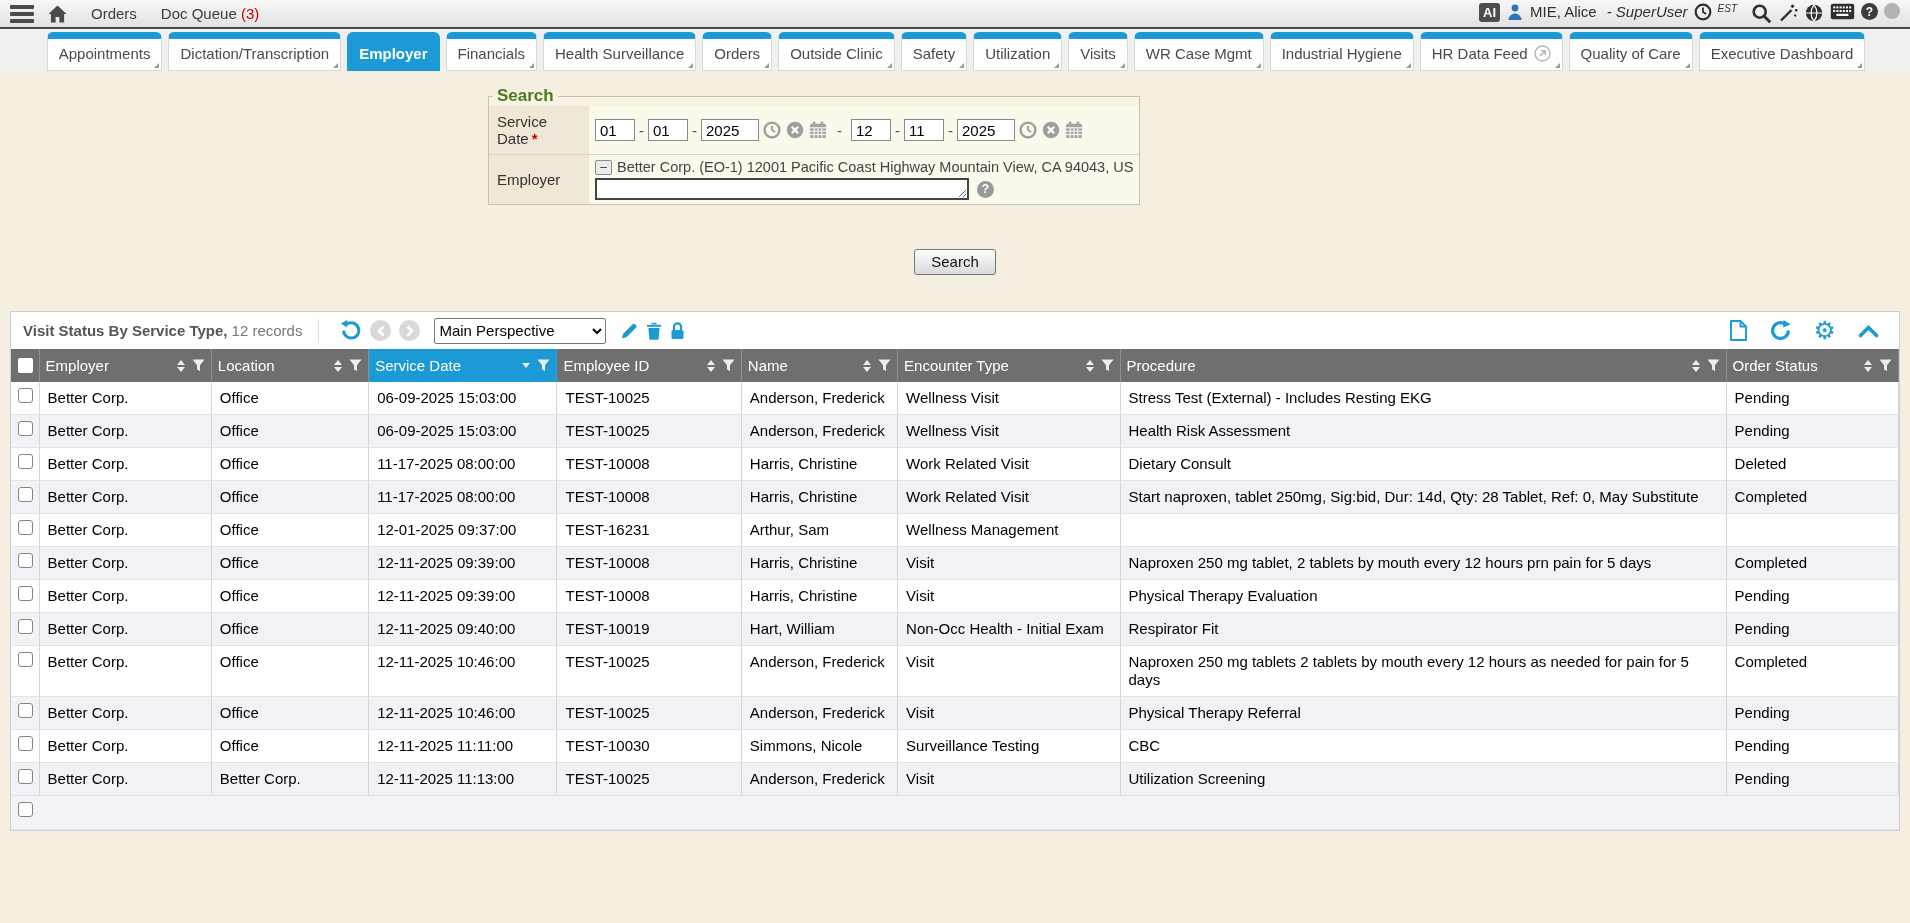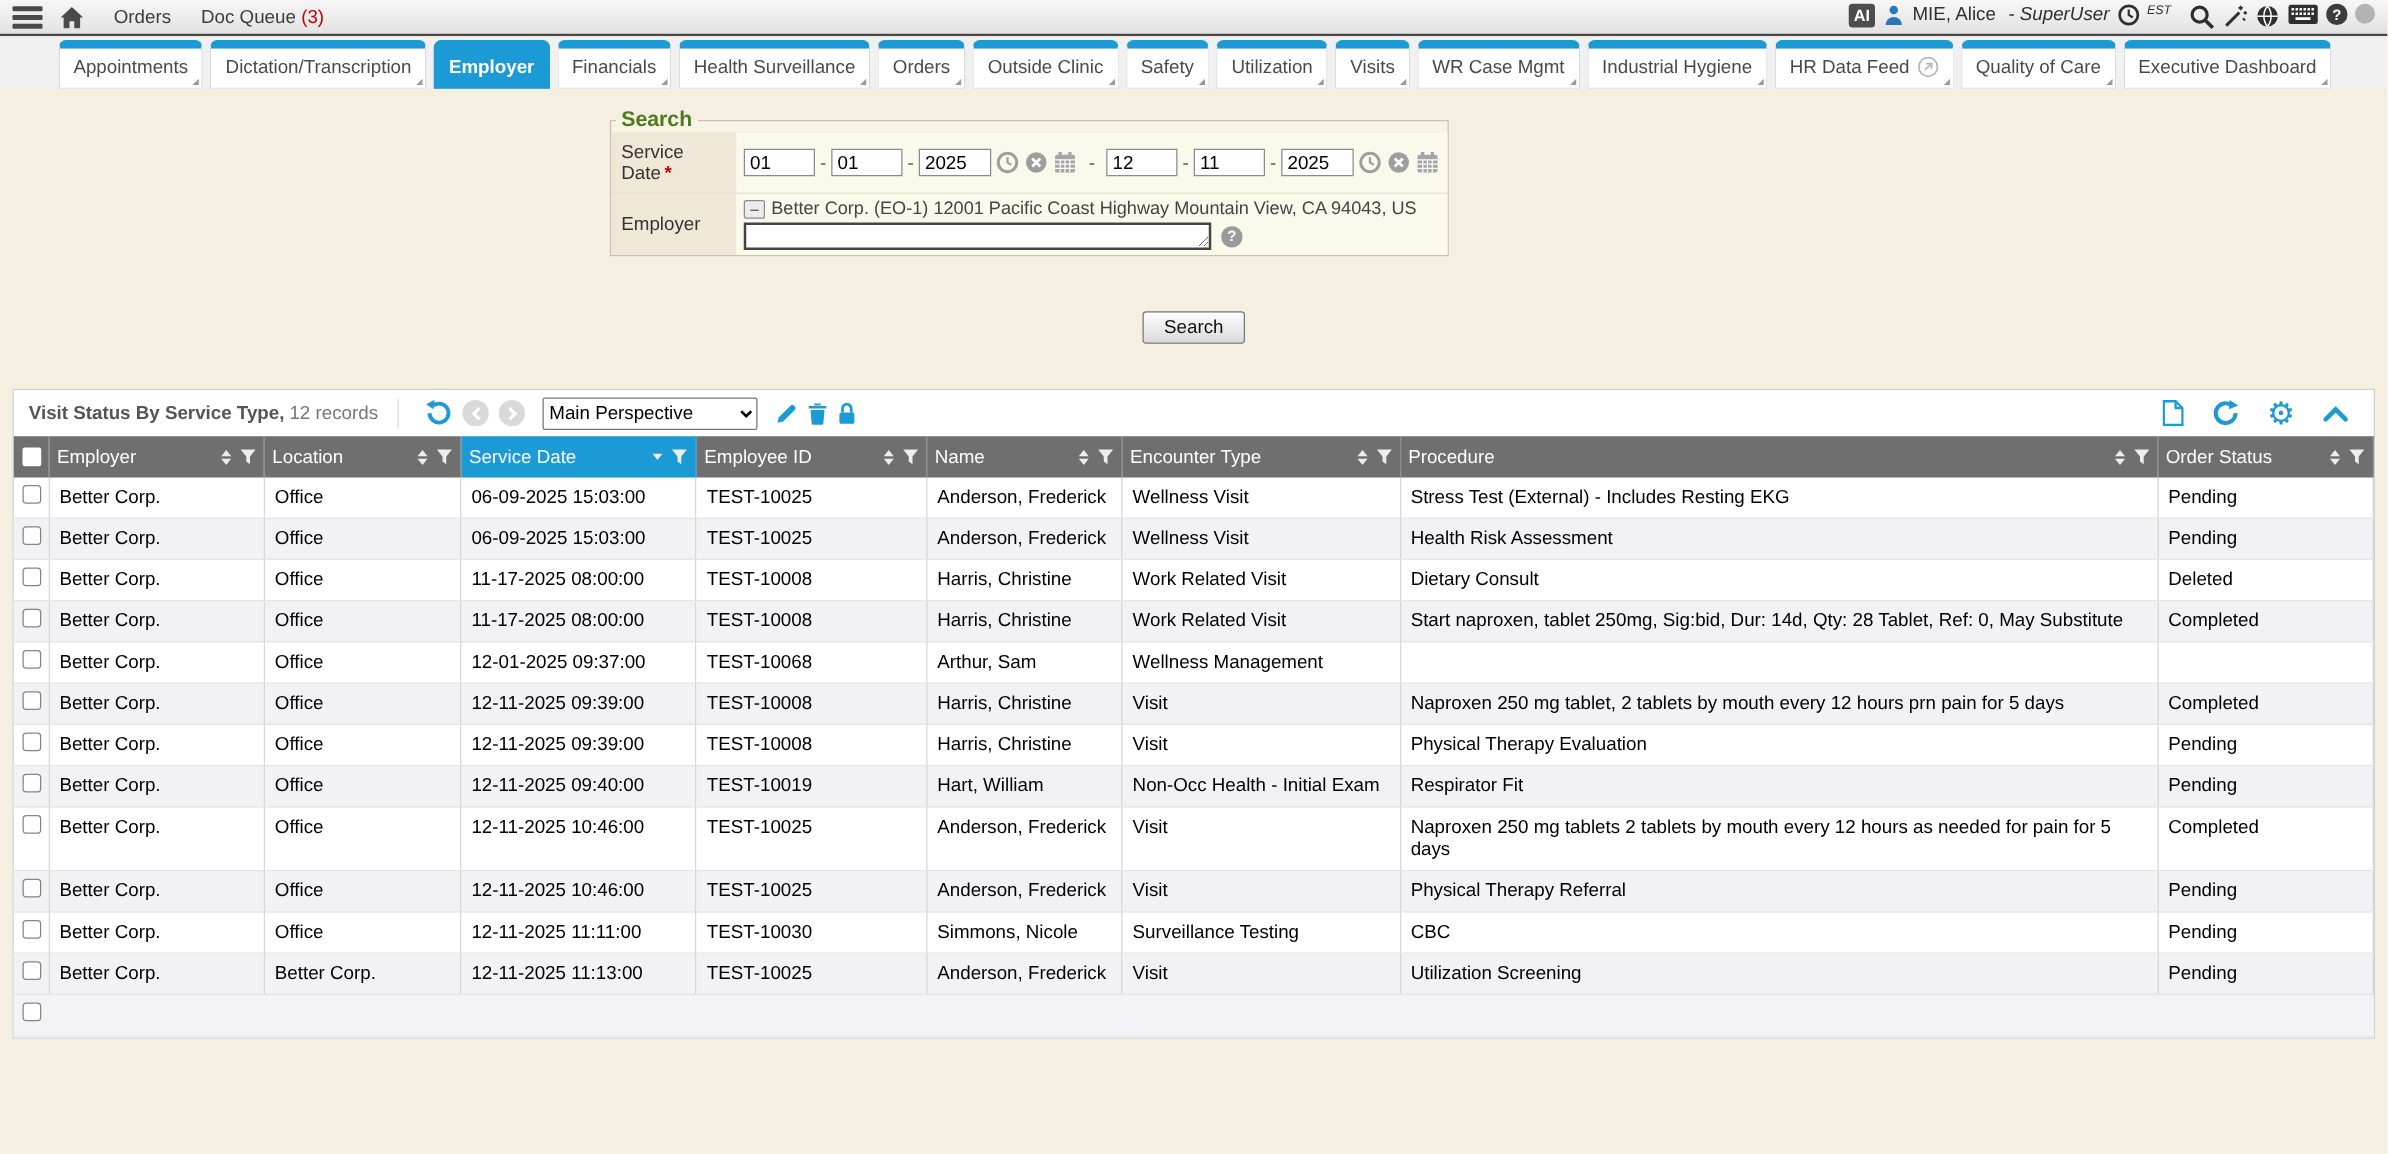--- a/index.html
+++ b/index.html
@@ -40,21 +40,21 @@
   .search-fieldset legend { font-size:17px; font-weight:bold; color:#4d7a1e; margin-left:4px; padding:0 4px; }
   .form-row { display:flex; border-top:1px solid #ddd6c3; }
   .form-row:first-of-type { border-top:none; }
   .form-label { width:100px; flex-shrink:0; background:#efe8d6; padding:7px 4px 7px 8px;
                 font-size:15px; color:#333; }
   .req { color:#cc0000; font-weight:bold; margin-left:3px; }
   .form-field { flex:1; background:#fbf8ec; padding:4px 6px; font-size:15px; }
   .date-line { display:flex; align-items:center; gap:3px; flex-wrap:nowrap; }
   .dt { height:22px; border:1px solid #8a8a8a; background:#fff; font-size:15px; padding:1px 4px;
         font-family:inherit; }
-  .dt.sm { width:57px; } .dt.yr { width:58px; }
+  .dt.sm { width:40px; } .dt.yr { width:58px; }
   .dash { color:#555; margin:0 1px; }
   .dash.range { margin:0 6px; }
   .dicon { margin:0 1px; cursor:pointer; flex-shrink:0; }
   .emp-line1 { display:flex; align-items:center; gap:5px; }
   .minus-box { width:17px; height:15px; border:1px solid #8a8a8a; background:#ececec; color:#333;
                font-size:12px; line-height:12px; text-align:center; border-radius:2px; cursor:pointer; flex-shrink:0; }
   .address { font-size:14.5px; color:#444; white-space:nowrap; }
   .emp-line2 { display:flex; align-items:center; gap:8px; margin-top:3px; }
   .emp-input { width:374px; height:22px; border:2px solid #444; font:inherit; font-size:14px; padding:1px 3px; resize:both; }
   .field-help { width:17px; height:17px; border-radius:50%; background:#9a9a9a; color:#fff; font-size:12px;
@@ -514,21 +514,21 @@
           <td>Start naproxen, tablet 250mg, Sig:bid, Dur: 14d, Qty: 28 Tablet, Ref: 0, May Substitute</td>
           <td>Completed</td>
         </tr>
         <tr>
           <td class="cb">
             <input type="checkbox" style="">
           </td>
           <td>Better Corp.</td>
           <td>Office</td>
           <td>12-01-2025 09:37:00</td>
-          <td>TEST-10068</td>
+          <td>TEST-16231</td>
           <td>Arthur, Sam</td>
           <td>Wellness Management</td>
           <td></td>
           <td></td>
         </tr>
         <tr>
           <td class="cb">
             <input type="checkbox" style="">
           </td>
           <td>Better Corp.</td>

